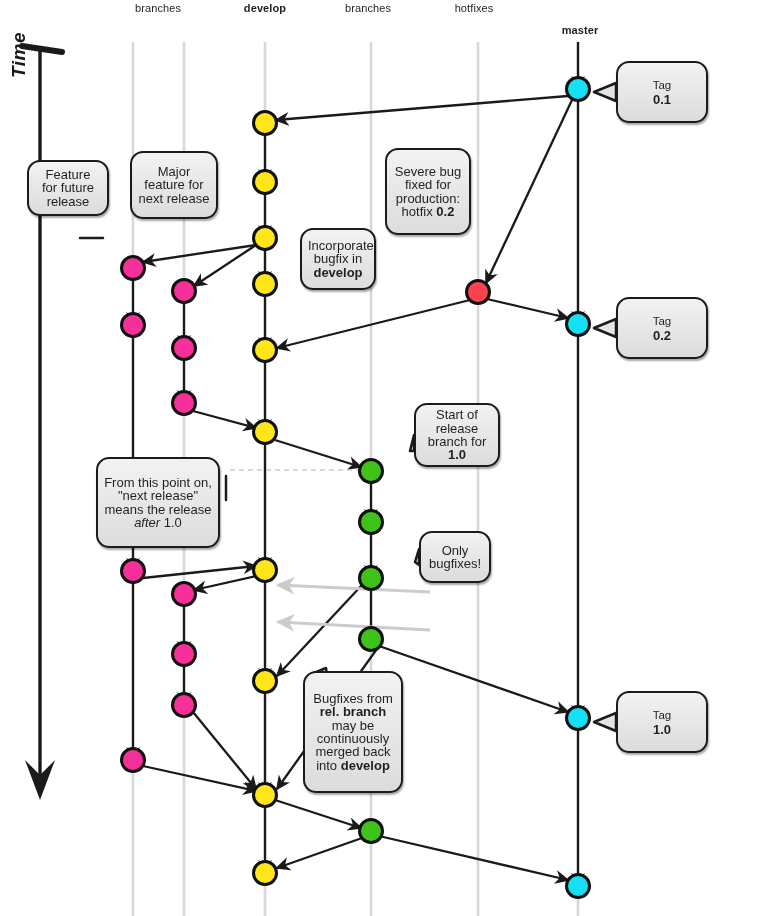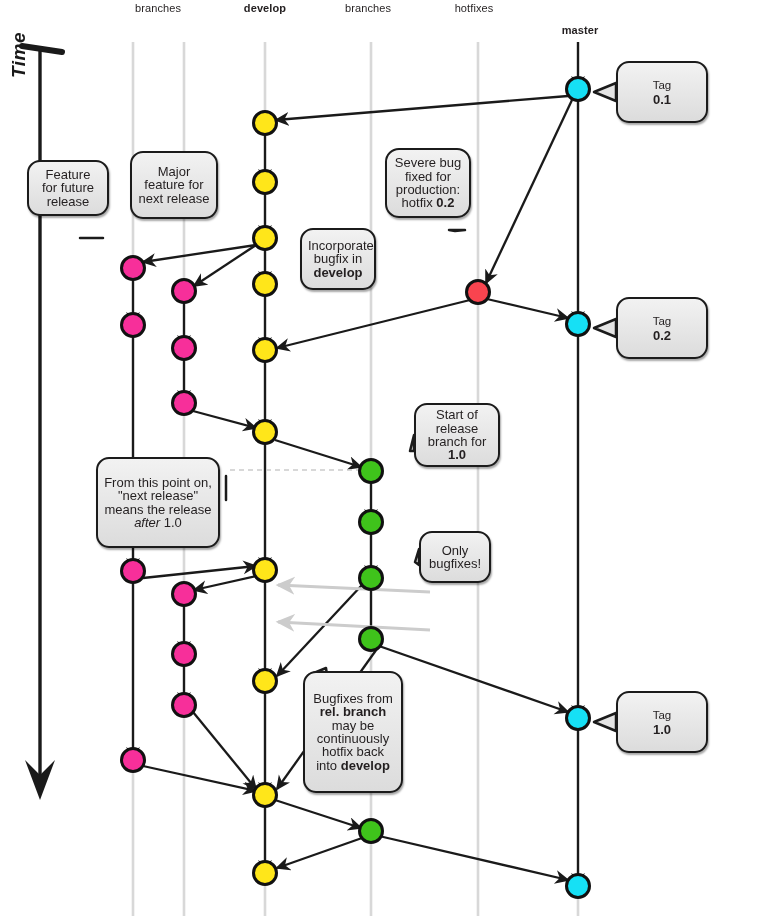--- a/index.html
+++ b/index.html
@@ -228,21 +228,21 @@
           <div>next release</div>
         </div>
       </div>
       <div class="callout" style="left: 300px; top: 228px; width: 76px; height: 62px;">
         <div class="inner">
           <div>Incorporate</div>
           <div>bugfix in</div>
           <div><b>develop</b></div>
         </div>
       </div>
-      <div class="callout" style="left: 385px; top: 148px; width: 86px; height: 70px; border-radius: 14px;">
+      <div class="callout" style="left: 385px; top: 148px; width: 86px; height: 87px;">
         <div class="inner">
           <div>Severe bug</div>
           <div>fixed for</div>
           <div>production:</div>
           <div>hotfix <b>0.2</b></div>
         </div>
       </div>
       <div class="callout" style="left: 414px; top: 403px; width: 86px; height: 64px;">
         <div class="inner">
           <div>Start of</div>
@@ -264,21 +264,21 @@
           <div>Only</div>
           <div>bugfixes!</div>
         </div>
       </div>
       <div class="callout" style="left: 303px; top: 671px; width: 100px; height: 122px;">
         <div class="inner">
           <div>Bugfixes from</div>
           <div><b>rel. branch</b></div>
           <div>may be</div>
           <div>continuously</div>
-          <div>hotfix back</div>
+          <div>merged back</div>
           <div>into <b>develop</b></div>
         </div>
       </div>
     </div>
   <div id="tags">
       <div class="callout tagbox" style="left: 616px; top: 61px; width: 92px; height: 62px;">
         <div class="inner"><span>Tag</span><span class="num">0.1</span></div>
       </div>
       <div class="callout tagbox" style="left: 616px; top: 297px; width: 92px; height: 62px;">
         <div class="inner"><span>Tag</span><span class="num">0.2</span></div>

